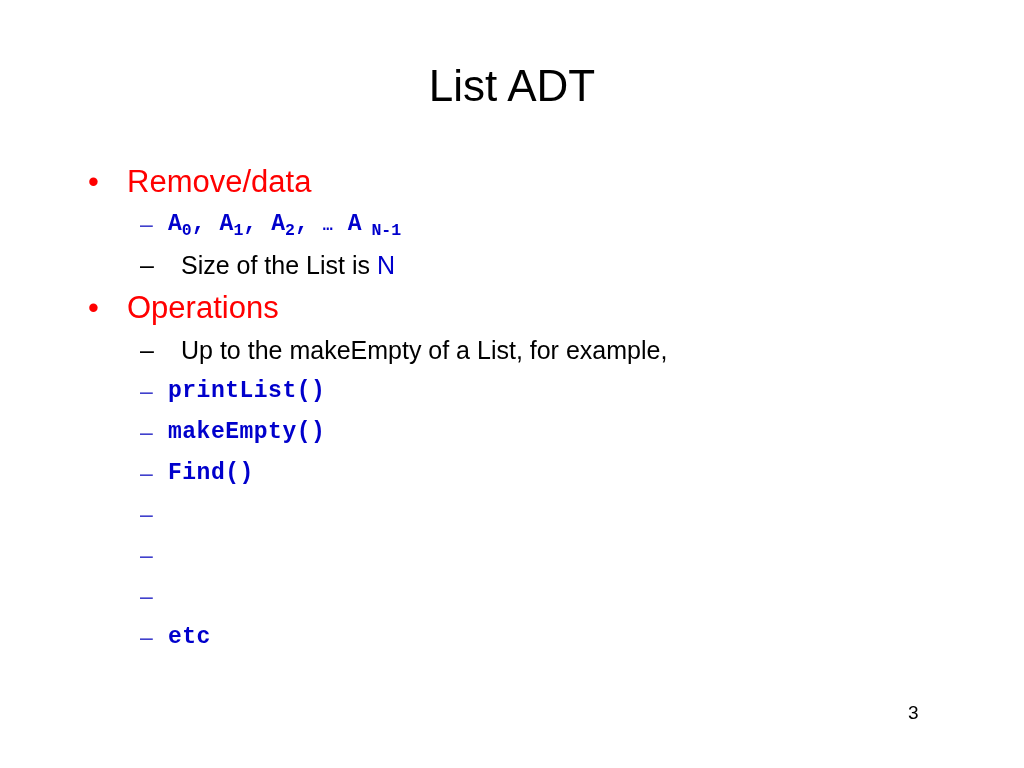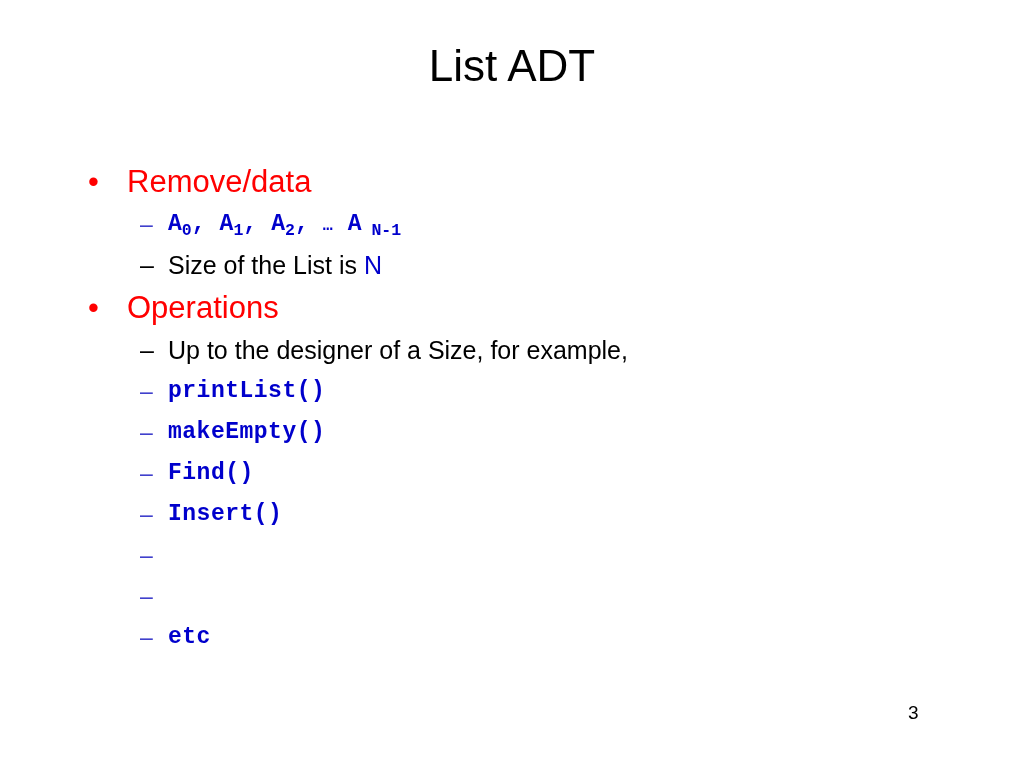--- a/index.html
+++ b/index.html
@@ -19,21 +19,21 @@
   .slide {
     position: absolute;
     inset: 0;
     background: #ffffff;
   }
 
   
   .slide-title {
     position: absolute;
     left: 0;
-    top: 40px;
+    top: 60px;
     width: 1024px;
     text-align: center;
     font-family: "Liberation Sans", sans-serif;
     font-size: 44px;
     font-weight: 400;
     color: #000000;
     letter-spacing: 0px;
     line-height: 52px;
     white-space: nowrap;
   }
@@ -88,21 +88,21 @@
   .l2 .dash {
     position: absolute;
     left: 140px;
     top: 0;
     color: #000000;
     font-size: 25px;
     line-height: 41px;
   }
   .l2 .l2-text {
     display: inline-block;
-    margin-left: 28px;
+    margin-left: 41px;
   }
   .l2 .hl-blue {
     color: #0000CC;
   }
 
   
   .l2code {
     position: relative;
     height: 41px;
     padding-left: 140px;
@@ -197,41 +197,40 @@
       <span class="l2-text"><span>Size of the List is </span><span class="hl-blue">N</span></span>
     </div>
 
     <div class="l1">
       <span class="bullet">•</span>
       <span class="l1-text">Operations</span>
     </div>
 
     <div class="l2">
       <span class="dash">–</span>
-      <span class="l2-text">Up to the designer of a Size, for example,</span>
+      <span class="l2-text">Up to the makeEmpty of a List, for example,</span>
     </div>
 
     <div class="l2code">
       <span class="dash">–</span>
       <span class="code-text">printList()</span>
     </div>
 
     <div class="l2code">
       <span class="dash">–</span>
       <span class="code-text">makeEmpty()</span>
     </div>
 
     <div class="l2code">
       <span class="dash">–</span>
       <span class="code-text">Find()</span>
     </div>
 
     <div class="l2code">
       <span class="dash">–</span>
-      <span class="code-text">Insert()</span>
     </div>
 
     <div class="l2code">
       <span class="dash">–</span>
     </div>
 
     <div class="l2code">
       <span class="dash">–</span>
     </div>
 

